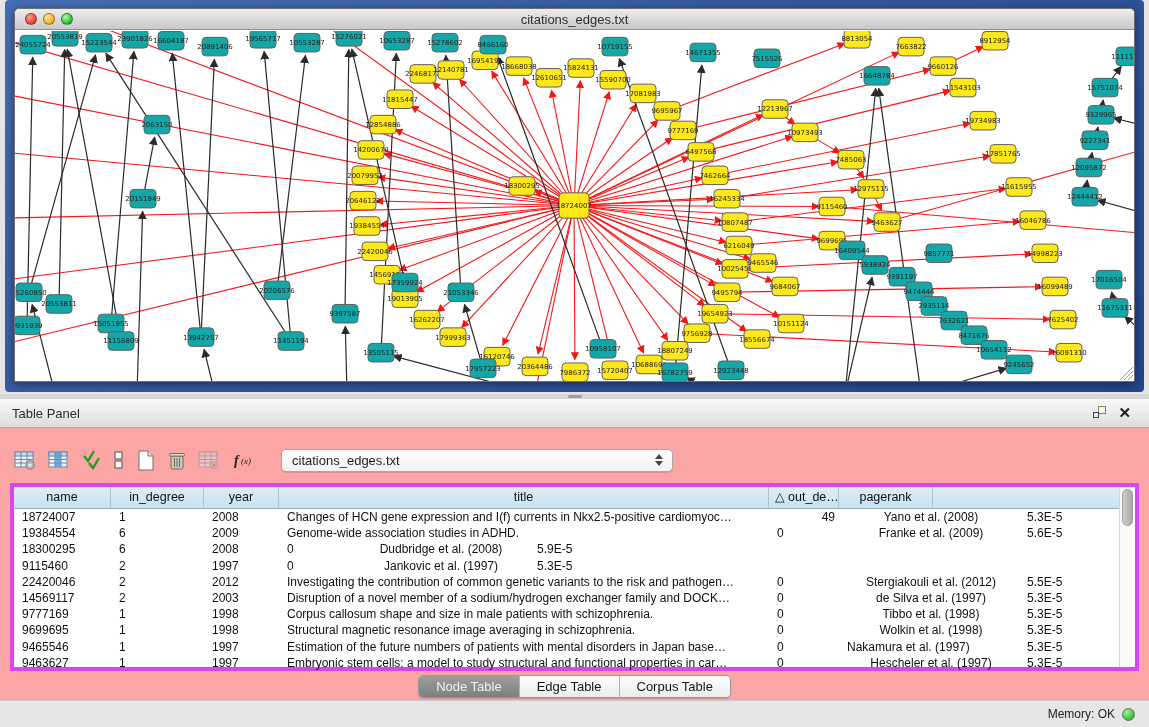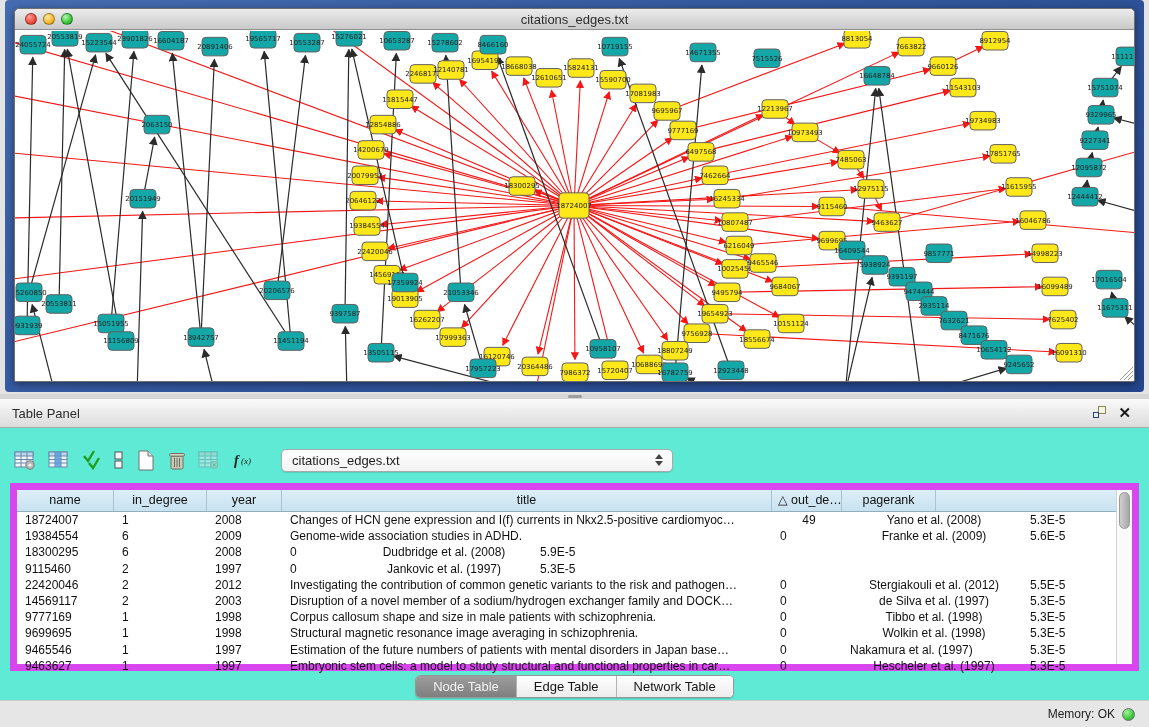--- a/index.html
+++ b/index.html
@@ -31,21 +31,21 @@
       linear-gradient(135deg, transparent 48%, #9a9a9a 48%, #9a9a9a 52%, transparent 52%) 0 0/13px 13px,
       linear-gradient(135deg, transparent 48%, #9a9a9a 48%, #9a9a9a 52%, transparent 52%) 4px 4px/9px 9px no-repeat,
       linear-gradient(135deg, transparent 48%, #9a9a9a 48%, #9a9a9a 52%, transparent 52%) 8px 8px/5px 5px no-repeat; }
 
   
   .divider { position:relative; width:1149px; height:5px; background:#d6d6d6; }
   .divider-dot { position:absolute; left:50%; top:1px; width:14px; height:3px; margin-left:-7px;
     background:#9f9f9f; border-radius:2px; }
 
   
-  .table-panel { position:relative; width:1149px; height:328px; background:#5eead4; }
+  .table-panel { position:relative; width:1149px; height:328px; background:#fca5a5; }
   .tp-header { position:relative; height:29px; background:linear-gradient(#fafafa,#dcdcdc);
     border-bottom:1px solid #ababab; display:flex; align-items:center; padding:0 12px; }
   .tp-title { font-size:13px; color:#2c2c2c; }
   .tp-spacer { flex:1; }
   .tp-btn { background:none; border:none; cursor:pointer; padding:2px 6px; position:relative; }
   .float-glyph { position:relative; display:inline-block; width:13px; height:12px; }
   .float-glyph .sq1 { position:absolute; right:0; top:0; width:8px; height:8px; border:1px solid #8a8a4e; background:#f4f4e8; }
   .float-glyph .sq2 { position:absolute; left:0; bottom:0; width:6px; height:6px; border:1px solid #33406e; background:#e8ecf4; }
   .close-glyph { font-size:15px; font-weight:bold; color:#1b1b1b; line-height:12px; }
 
@@ -56,21 +56,21 @@
   .combo { margin-left:12px; width:392px; height:23px; background:linear-gradient(#ffffff,#f2f2f2);
     border:1px solid #a9a9a9; border-radius:5px; display:flex; align-items:center; padding-left:10px;
     box-shadow:0 1px 1px rgba(0,0,0,.12); cursor:default; position:relative; }
   .combo-text { font-size:13px; color:#1d1d1d; flex:1; }
   .combo-arrows { width:18px; display:flex; flex-direction:column; align-items:center; gap:2px; margin-right:4px; }
   .combo-arrows i { width:0; height:0; border-left:4px solid transparent; border-right:4px solid transparent; }
   .combo-arrows i.up { border-bottom:5px solid #444; }
   .combo-arrows i.dn { border-top:5px solid #444; }
 
   
-  .table-wrap { position:relative; margin-top:7px; height:188px; border:7px solid #d946ef; background:#fff; display:flex; }
+  .table-wrap { position:relative; margin-top:7px; height:188px; border:4px solid #d946ef; background:#fff; display:flex; }
   .tbl { flex:1; }
   .tbl-head { display:flex; height:22px; background:linear-gradient(#dceef8,#c8e2f0);
     border-bottom:1px solid #93aebc; }
   .tbl-head .th { font-size:12.5px; color:#111; text-align:center; line-height:21px;
     border-right:1px solid #a8c4d2; overflow:hidden; white-space:nowrap; cursor:pointer; }
   .tbl-head .th.sorted { text-align:left; padding-left:6px; }
   .tbl-body .tr { display:flex; height:16.2px; }
   .tbl-body .td { font-size:12px; color:#101010; line-height:16px; padding:0 4px 0 8px;
     overflow:hidden; white-space:nowrap; }
   .vscroll { width:16px; background:#fafafa; border-left:1px solid #d4d4d4; position:relative; }
@@ -602,21 +602,21 @@
               <div class="th" style="width: 490px;">title</div>
               <div class="th sorted" style="width: 70px;">△ out_de…</div>
               <div class="th" style="width: 94px;">pagerank</div>
             </div>
           <div class="tbl-body" id="tbody">
               <div class="tr">
                 <div class="td" style="width: 97px; text-align: left;">18724007</div>
                 <div class="td" style="width: 93px; text-align: left;">1</div>
                 <div class="td" style="width: 75px; text-align: left;">2008</div>
                 <div class="td" style="width: 490px; text-align: left;">Changes of HCN gene expression and I(f) currents in Nkx2.5-positive cardiomyoc…</div>
-                <div class="td" style="width: 70px; text-align: center;">49</div>
+                <div class="td" style="width: 70px; text-align: right;">49</div>
                 <div class="td" style="width: 180px; text-align: center;">Yano et al. (2008)</div>
                 <div class="td" style="width: 94px; text-align: left;">5.3E-5</div>
               </div>
               <div class="tr">
                 <div class="td" style="width: 97px; text-align: left;">19384554</div>
                 <div class="td" style="width: 93px; text-align: left;">6</div>
                 <div class="td" style="width: 75px; text-align: left;">2009</div>
                 <div class="td" style="width: 490px; text-align: left;">Genome-wide association studies in ADHD.</div>
                 <div class="td" style="width: 70px; text-align: left;">0</div>
                 <div class="td" style="width: 180px; text-align: center;">Franke et al. (2009)</div>
@@ -696,21 +696,21 @@
         </div>
         <div class="vscroll">
           <div class="vthumb"></div>
         </div>
       </div>
 
       <div class="tabbar">
         <div class="seg" id="tabs">
             <button class="selected">Node Table</button>
             <button>Edge Table</button>
-            <button>Network Table</button>
+            <button>Corpus Table</button>
           </div>
       </div>
     </div>
 
     <div class="statusbar">
       <span class="mem-label">Memory: OK</span>
       <span class="mem-dot" style="background: radial-gradient(circle at 35% 30%, rgb(166, 242, 158), rgb(62, 201, 62) 60%, rgb(34, 163, 34));"></span>
     </div>
   </div>
 </div>

